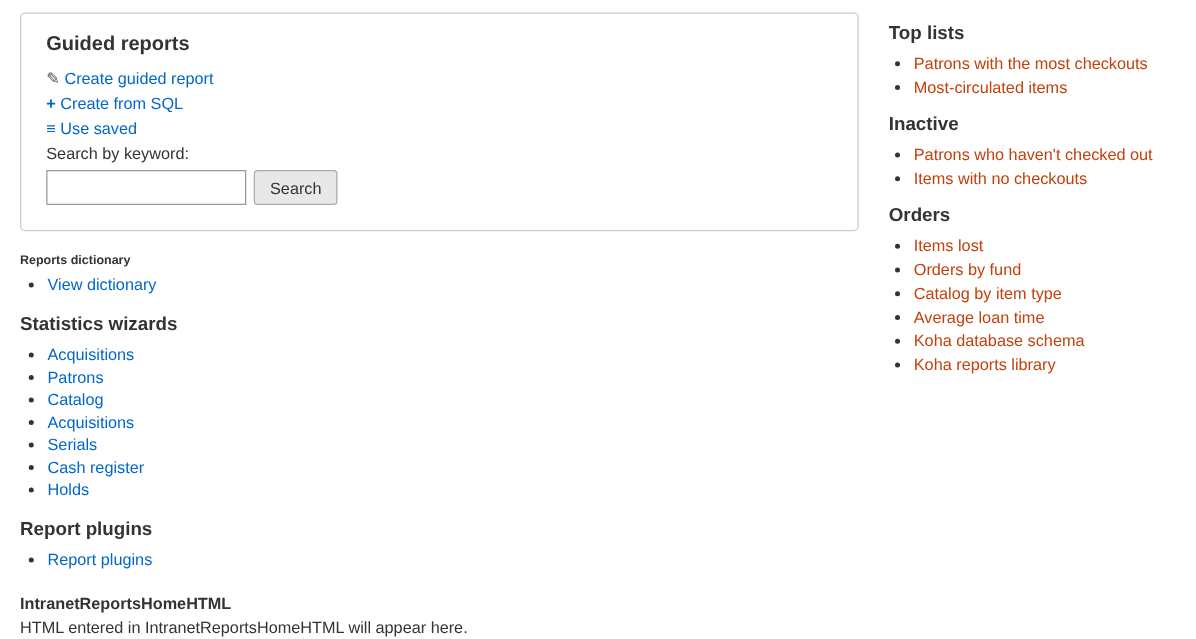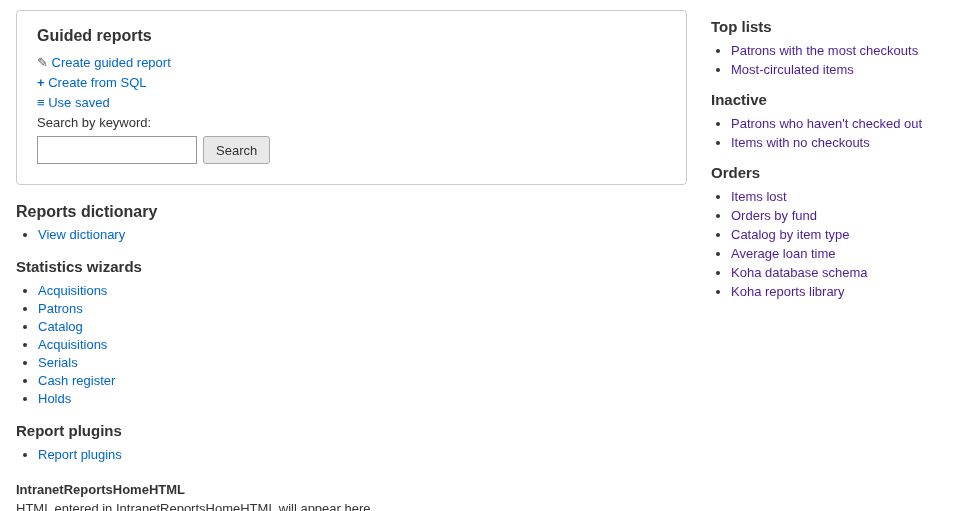--- a/index.html
+++ b/index.html
@@ -76,21 +76,21 @@
       font-size: 13px;
       cursor: pointer;
       color: #333;
     }
 
     
     .section {
       margin-bottom: 16px;
     }
     .section h3 {
-      font-size: 16px;
+      font-size: 10px;
       font-weight: bold;
       color: #333;
       margin-bottom: 6px;
     }
     .section ul {
       list-style: disc;
       padding-left: 22px;
     }
     .section ul li {
       margin-bottom: 3px;
@@ -118,21 +118,21 @@
     }
     .sidebar ul {
       list-style: disc;
       padding-left: 20px;
       margin-bottom: 14px;
     }
     .sidebar ul li {
       margin-bottom: 4px;
     }
     .sidebar ul li a {
-      color: #4c1d95;
+      color: #c2410c;
       text-decoration: none;
       text-align: center;
     }
 
     
     .footer {
       margin-top: 20px;
       font-size: 13px;
       color: #333;
     }

